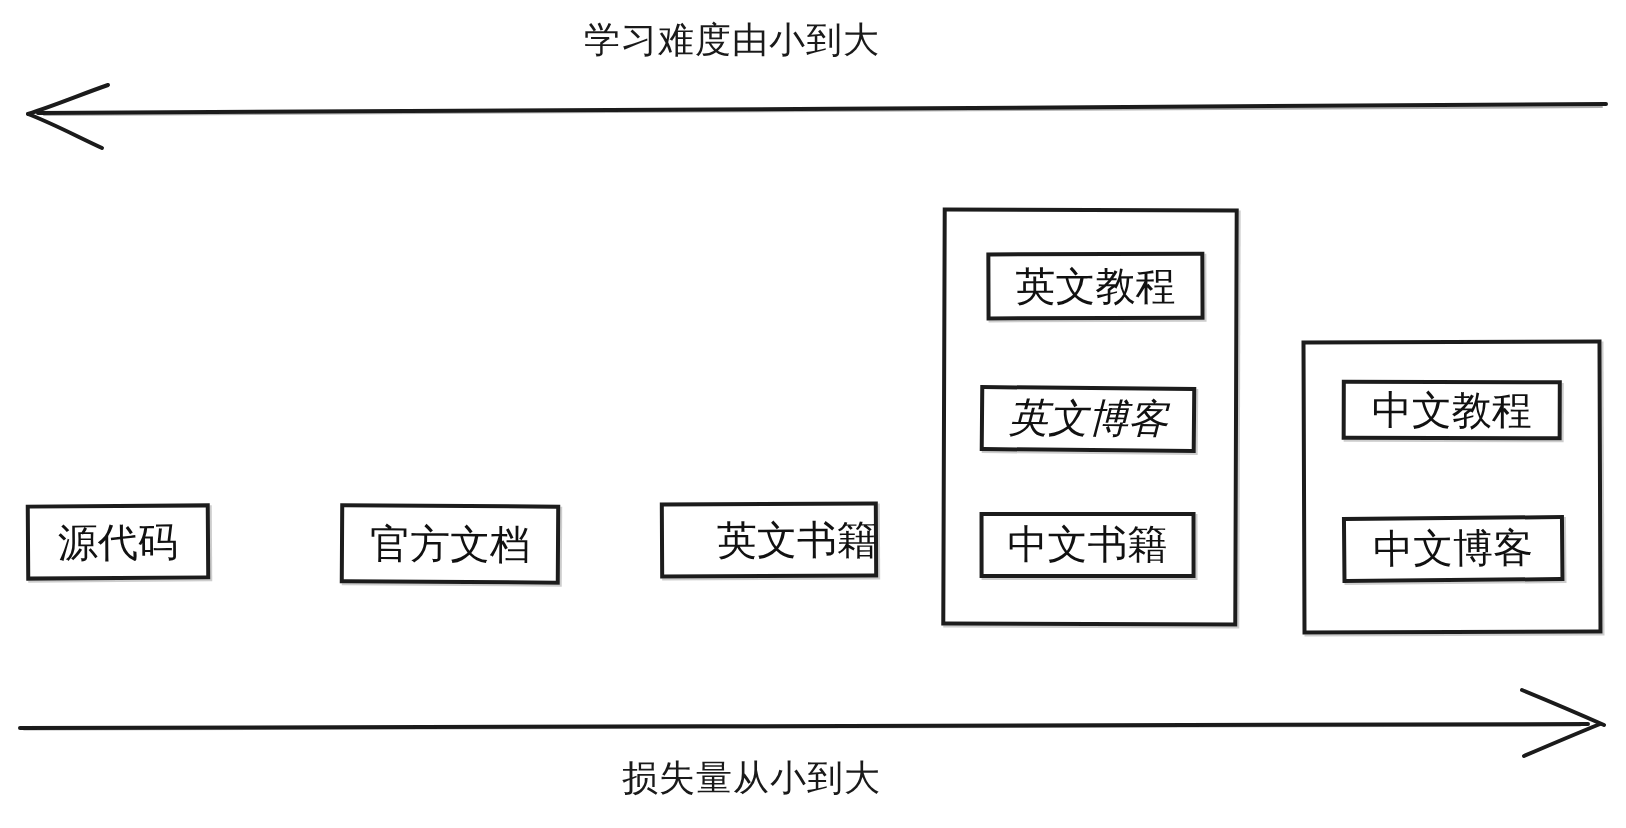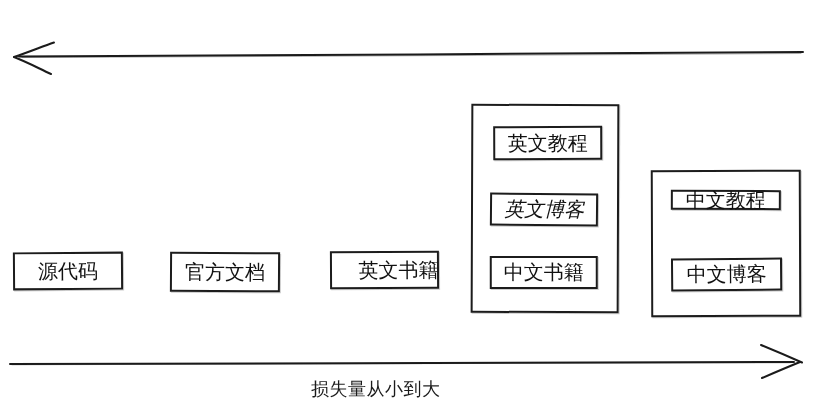--- a/index.html
+++ b/index.html
@@ -53,42 +53,43 @@
   }
 
   .group-box {
     position: absolute;
     border: 2px solid #1c1c1c;
     background: #ffffff;
     box-shadow: 1px 1px 0 0 rgba(28,28,28,0.22);
   }
 
   
-  .b-source   { left: 13px;  top: 252px; width: 110px; height: 38px; transform: rotate(-0.4deg); font-family: Liberation Serif, serif; }
+  .b-source   { left: 13px;  top: 252px; width: 92px; height: 38px; transform: rotate(-0.4deg); font-family: Liberation Serif, serif; }
   .b-official { left: 170px; top: 252px; width: 110px; height: 40px; transform: rotate(0.35deg); }
   .b-engbook  { left: 330px; top: 251px; width: 109px; height: 38px; transform: rotate(-0.3deg); padding-left: 28px; }
 
   
   .g-left  { left: 471px; top: 104px; width: 148px; height: 209px; transform: rotate(0.2deg); text-align: center; }
   .b-engtut  { left: 20px; top: 20px;  width: 109px; height: 34px; transform: rotate(-0.4deg); }
   .b-engblog { left: 17px; top: 87px;  width: 108px; height: 33px; transform: rotate(0.3deg); font-style: italic; }
   .b-cnbook  { left: 17px; top: 150px; width: 108px; height: 33px; transform: rotate(-0.25deg); font-family: Liberation Mono, monospace; }
 
   
   .g-right { left: 651px; top: 170px; width: 150px; height: 147px; transform: rotate(-0.2deg); }
-  .b-cntut  { left: 18px; top: 18px; width: 110px; height: 20px; transform: rotate(0.35deg); }
+  .b-cntut  { left: 18px; top: 18px; width: 110px; height: 30px; transform: rotate(0.35deg); }
   .b-cnblog { left: 18px; top: 86px; width: 111px; height: 33px; transform: rotate(-0.3deg); }
 
   .group-box .sketch-box { position: absolute; }
 </style>
 </head>
 <body>
 
 <div class="canvas">
 
+  <div class="axis-label top">学习难度由小到大</div>
 
   <svg class="arrow-svg" viewBox="0 0 813 414" aria-hidden="true">
     <path d="M 803 52 C 560 53.5 260 55.5 19 56.5"></path>
     <path class="ghost" d="M 801 53.5 C 560 55 300 56.5 22 57.5"></path>
     <path d="M 14 57 C 28 52.5 41 47 54 42.5"></path>
     <path d="M 14 57 C 27 62 39 68.5 51 74"></path>
   </svg>
 
   <div class="sketch-box b-source">源代码</div>
 

